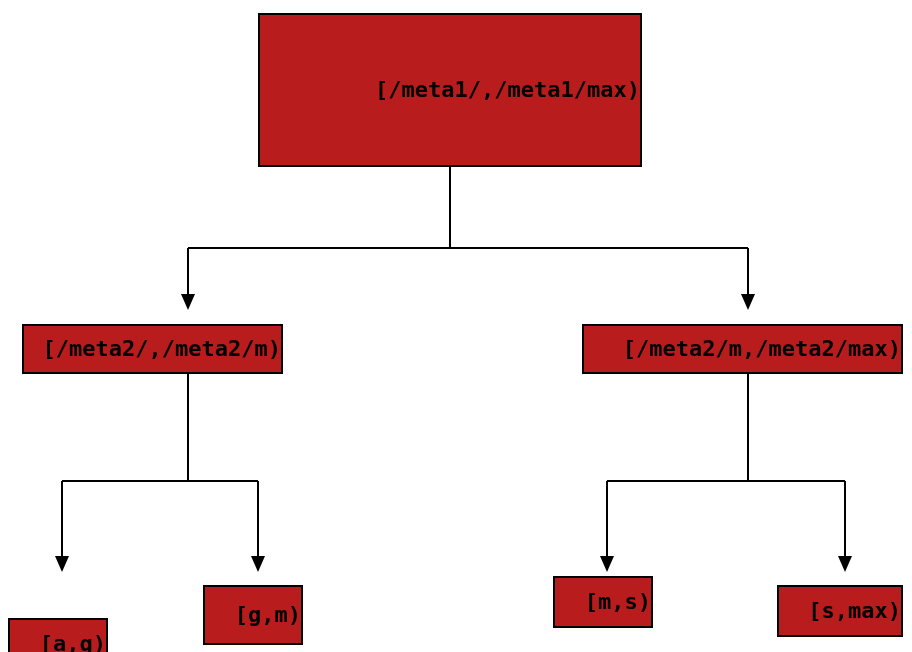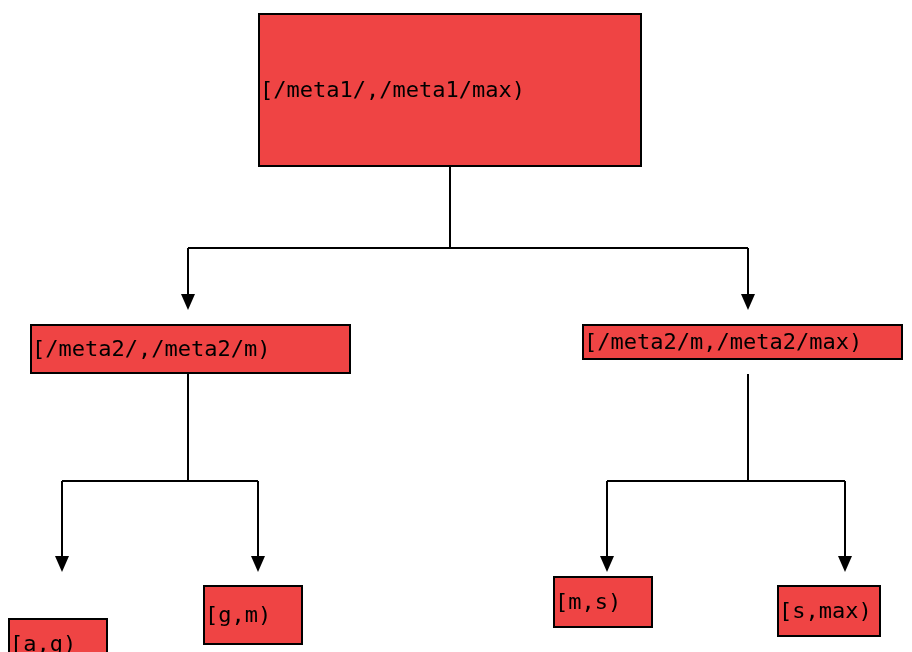--- a/index.html
+++ b/index.html
@@ -20,39 +20,40 @@
     left: 0;
     top: 0;
     width: 912px;
     height: 652px;
     display: block;
   }
   .node {
     position: absolute;
     box-sizing: border-box;
     border: 2px solid #000000;
-    background: #ef4444;
+    background: #b91c1c;
     display: flex;
     align-items: center;
-    justify-content: flex-start;
+    justify-content: flex-end;
+    font-weight: bold;
   }
   .node span {
     font-size: 22px;
     line-height: 1;
     color: #000000;
     white-space: nowrap;
   }
   
   .node-root       { left: 258px; top: 13px;  width: 384px; height: 154px; }
-  .node-meta2-left { left: 22px;  top: 324px; width: 321px; height: 50px; margin-left: 8px; }
-  .node-meta2-right{ left: 582px; top: 324px; width: 321px; height: 36px; }
+  .node-meta2-left { left: 22px;  top: 324px; width: 261px; height: 50px; }
+  .node-meta2-right{ left: 582px; top: 324px; width: 321px; height: 50px; }
   .node-leaf-ag    { left: 8px;   top: 599px; width: 100px; height: 52px; margin-top: 19px; }
   .node-leaf-gm    { left: 203px; top: 585px; width: 100px; height: 60px; }
   .node-leaf-ms    { left: 553px; top: 576px; width: 100px; height: 52px; }
-  .node-leaf-smax  { left: 777px; top: 585px; width: 104px; height: 52px; }
+  .node-leaf-smax  { left: 777px; top: 585px; width: 126px; height: 52px; }
 </style>
 </head>
 <body>
 
 <div class="canvas">
 
   <svg class="edges" viewBox="0 0 912 652" xmlns="http://www.w3.org/2000/svg">
     <g stroke="#000000" stroke-width="2" fill="none">
 
       <path d="M450 167 L450 248"></path>

